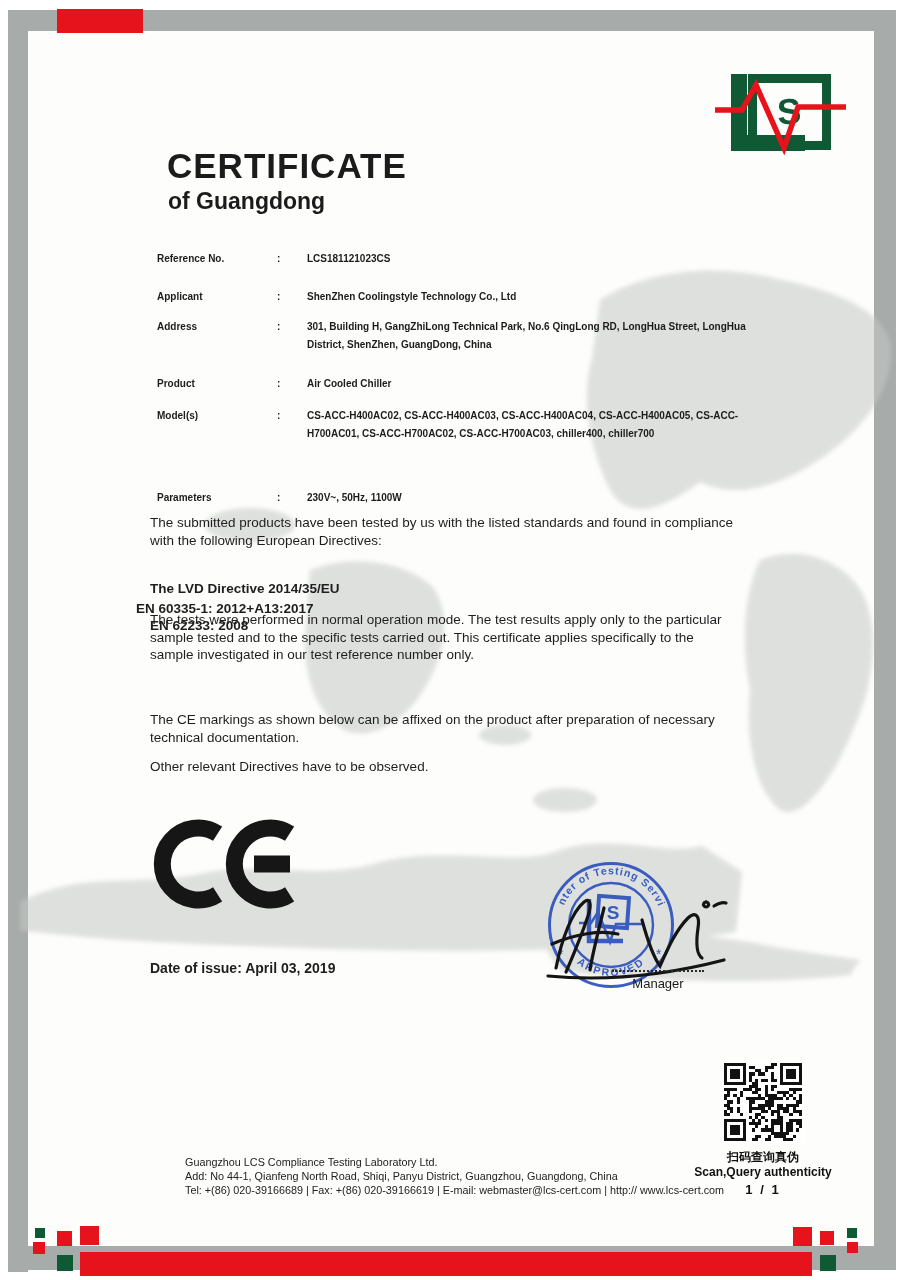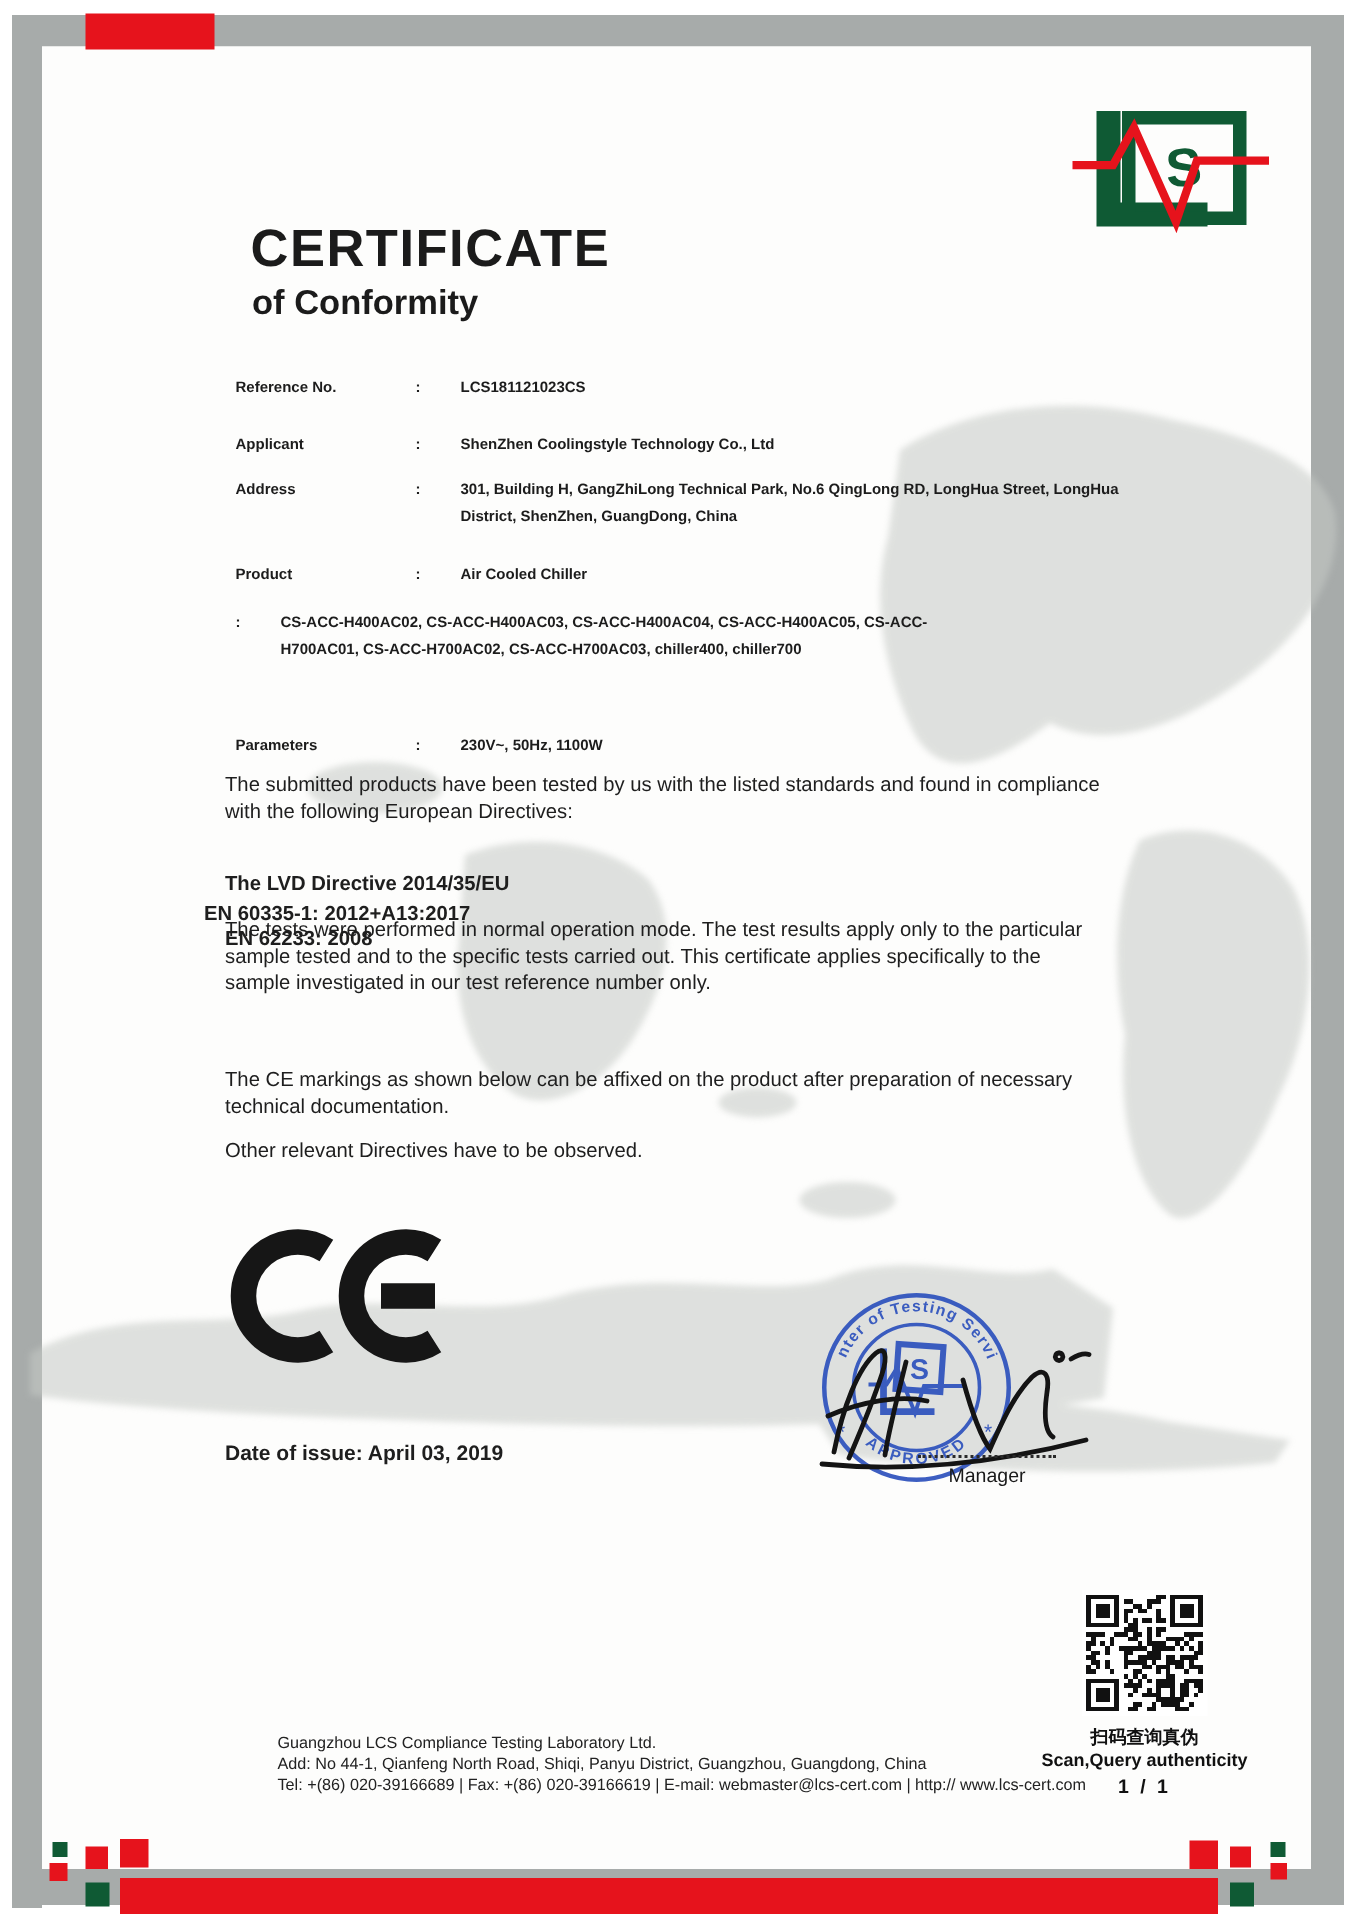--- a/index.html
+++ b/index.html
@@ -65,21 +65,21 @@
     <path d="M17,8 h16 v61 h58 v16 h-74 z" fill="#0f5a34"></path>
     <rect x="38.5" y="12.5" width="74" height="67" fill="none" stroke="#0f5a34" stroke-width="9"></rect>
     <g transform="rotate(-4 75 45)">
       <rect x="53" y="23" width="44" height="44" fill="#fdfdfc"></rect>
       <text x="75" y="58" text-anchor="middle" font-size="36" font-weight="bold" fill="#0f5a34">S</text>
     </g>
     <polyline points="1,44 28,44 42,19 70,82 84,41 132,41" fill="none" stroke="#e6131c" stroke-width="5.5" stroke-linejoin="miter"></polyline>
   </svg>
 
   <div class="abs title" style="left:167px;top:146px;">CERTIFICATE</div>
-  <div class="abs subtitle" style="left:168px;top:188px;">of Conformity</div>
+  <div class="abs subtitle" style="left:168px;top:188px;">of Guangdong</div>
 
   <div class="abs fieldrow" style="left:157px;top:250px;">
     <div class="flabel">Reference No.</div>
     <div class="fcolon">:</div>
     <div class="fvalue">LCS181121023CS</div>
   </div>
   <div class="abs fieldrow" style="left:157px;top:288px;">
     <div class="flabel">Applicant</div>
     <div class="fcolon">:</div>
     <div class="fvalue">ShenZhen Coolingstyle Technology Co., Ltd</div>
@@ -88,20 +88,21 @@
     <div class="flabel">Address</div>
     <div class="fcolon">:</div>
     <div class="fvalue">301, Building H, GangZhiLong Technical Park, No.6 QingLong RD, LongHua Street, LongHua District, ShenZhen, GuangDong, China</div>
   </div>
   <div class="abs fieldrow" style="left:157px;top:375px;">
     <div class="flabel">Product</div>
     <div class="fcolon">:</div>
     <div class="fvalue">Air Cooled Chiller</div>
   </div>
   <div class="abs fieldrow" style="left:157px;top:407px;">
+    <div class="flabel">Model(s)</div>
     <div class="fcolon">:</div>
     <div class="fvalue">CS-ACC-H400AC02, CS-ACC-H400AC03, CS-ACC-H400AC04, CS-ACC-H400AC05, CS-ACC-H700AC01, CS-ACC-H700AC02, CS-ACC-H700AC03, chiller400, chiller700</div>
   </div>
   <div class="abs fieldrow" style="left:157px;top:489px;">
     <div class="flabel">Parameters</div>
     <div class="fcolon">:</div>
     <div class="fvalue">230V~, 50Hz, 1100W</div>
   </div>
 
   <div class="abs para" style="left:150px;top:514px;">The submitted products have been tested by us with the listed standards and found in compliance with the following European Directives:</div>

